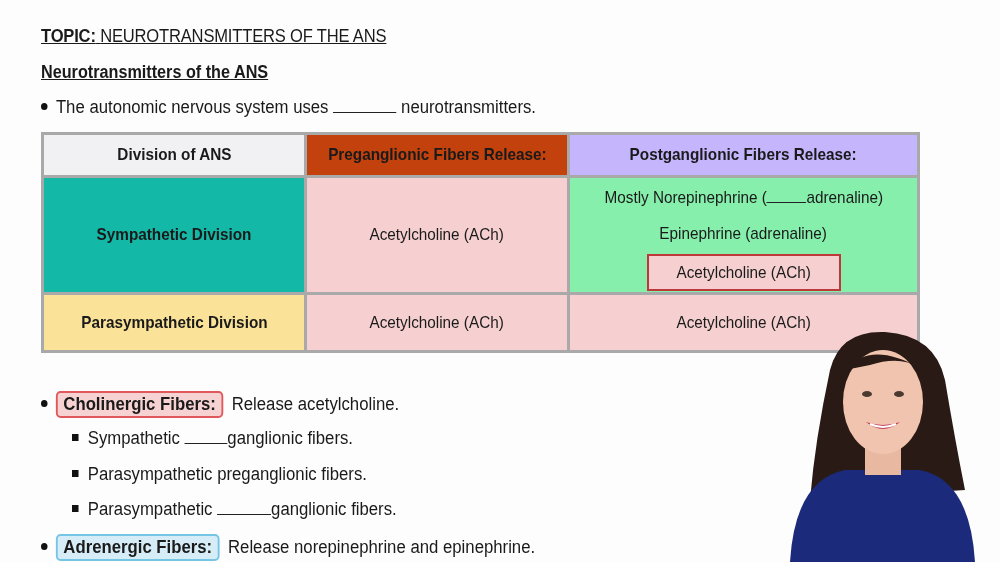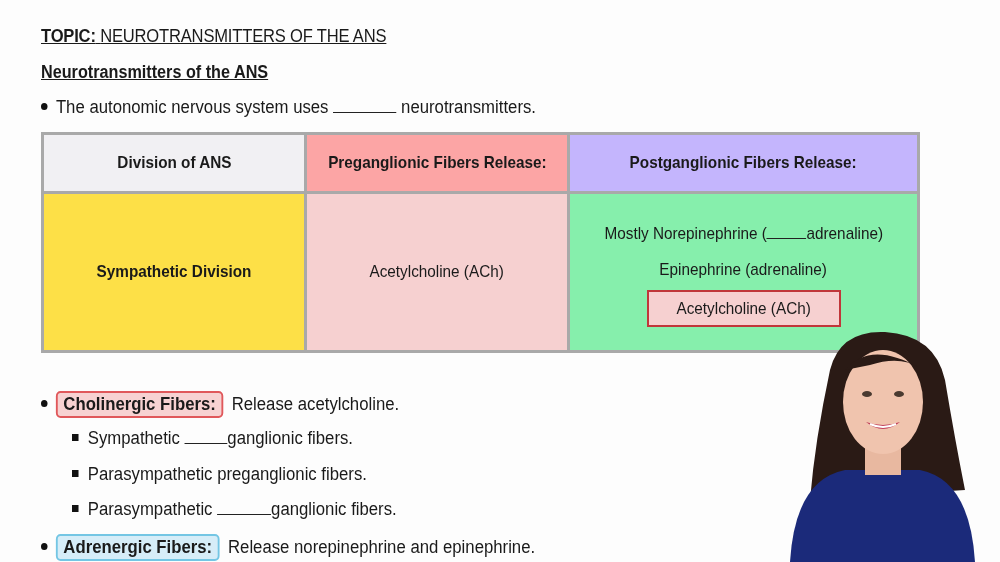--- a/index.html
+++ b/index.html
@@ -30,23 +30,23 @@
   table.ans {
     position: absolute; left: 41px; top: 132px; width: 876px; height: 221px;
     border-collapse: collapse; table-layout: fixed;
   }
   table.ans td, table.ans th {
     border: 3px solid #a9a9a9; text-align: center; vertical-align: middle;
     font-size: 17px; padding: 0; margin-left: 16px;
   }
   table.ans th { font-weight: bold; height: 40px; }
   .c-div-h { background: #f1f0f3; }
-  .c-pre-h { background: #fca5a5; }
+  .c-pre-h { background: #c2410c; }
   .c-post-h { background: #c4b5fd; }
-  .c-symp { background: #fde047; font-weight: bold; }
+  .c-symp { background: #14b8a6; font-weight: bold; }
   .c-para { background: #fae398; font-weight: bold; }
   .c-pink { background: #f6d0d0; }
   .c-lblue { background: #86efac; }
   .cond { display: inline-block; transform: scaleX(0.9); white-space: nowrap; }
   .post-line { line-height: 36px; }
   .ach-box {
     display: inline-block; border: 2.5px solid #c0373a; background: #f6d0d0;
     width: 190px; height: 33px; line-height: 33px; margin-top: 2px;
   }
 
@@ -94,20 +94,25 @@
     <td class="c-symp"><span class="cond">Sympathetic Division</span></td>
     <td class="c-pink"><span class="cond">Acetylcholine (ACh)</span></td>
     <td class="c-lblue">
       <div class="post-line"><span class="cond">
         <span>Mostly Norepinephrine (</span><span class="blank" style="width:44px"></span><span>adrenaline)</span>
       </span></div>
       <div class="post-line"><span class="cond">Epinephrine (adrenaline)</span></div>
       <div class="ach-box"><span class="cond">Acetylcholine (ACh)</span></div>
     </td>
   </tr>
+  <tr>
+    <td class="c-para"><span class="cond">Parasympathetic Division</span></td>
+    <td class="c-pink"><span class="cond">Acetylcholine (ACh)</span></td>
+    <td class="c-pink"><span class="cond">Acetylcholine (ACh)</span></td>
+  </tr>
 </tbody>
   </table>
 
 <div class="bullets">
   <div class="bl" style="left:0; top:3px;">
     <span class="dot"></span><span class="tag tag-chol">Cholinergic Fibers:</span>
     <span>Release acetylcholine.</span>
   </div>
   <div class="bl" style="left:31px; top:40px;">
     <span class="sq"></span><span>Sympathetic</span>

